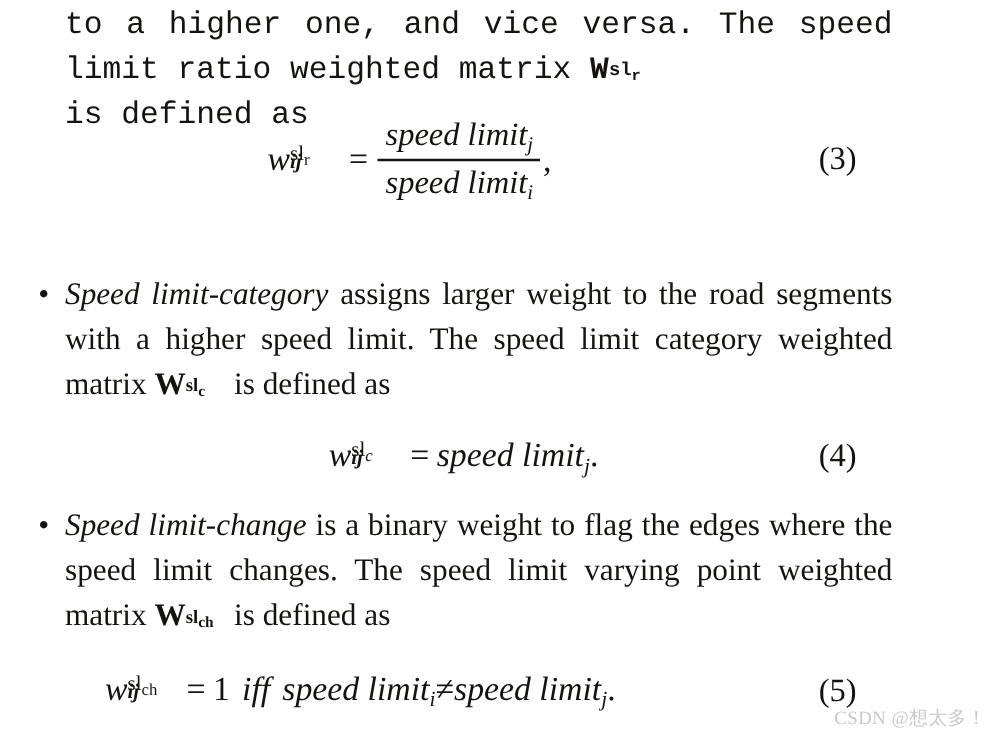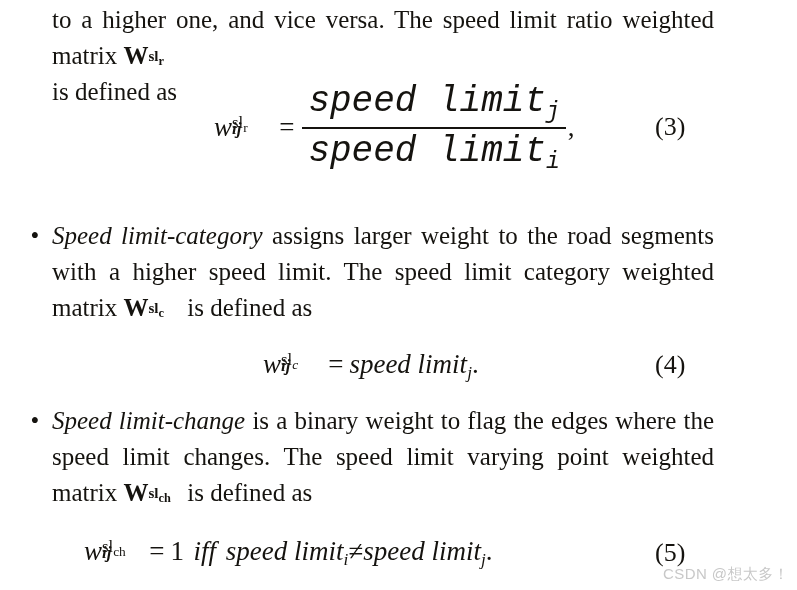--- a/index.html
+++ b/index.html
@@ -23,20 +23,21 @@
   }
 
   
   .para {
     position: absolute;
     font-size: 25px;
     line-height: 36px;
     text-align: justify;
     text-justify: inter-word;
     color: #15130f;
+    font-family: Liberation Mono, monospace;
   }
   .para .last-line {
     display: block;
     text-align: left;
   }
   .para i, .ital {
     font-style: italic;
   }
 
   
@@ -163,23 +164,22 @@
     vertical-align: middle;
     text-align: center;
     margin: 0 2px;
     position: relative;
     top: -2px;
   }
   .frac .num, .frac .den {
     display: block;
     padding: 0 6px;
     font-style: italic;
-    font-size: 36px;
+    font-size: 26px;
     line-height: 1.22;
-    font-family: Liberation Mono, monospace;
   }
   .frac .bar {
     display: block;
     height: 2px;
     background: #15130f;
     margin: 1px 0;
   }
 
   .eq-op {
     font-style: normal;
@@ -209,21 +209,21 @@
     vertical-align: -0.30em;
     font-weight: bold;
   }
   .matrix-sym-pad { display: inline-block; width: 1.3em; }
 
   
   #watermark {
     position: absolute;
     right: 8px;
     bottom: 6px;
-    font-family: Liberation Sans, sans-serif;
+    font-family: Liberation Serif, serif;
     font-size: 15px;
     color: #c8c8c8;
     letter-spacing: 0.4px;
     user-select: none;
     white-space: nowrap;
   }
 </style>
 </head>
 <body>
 

